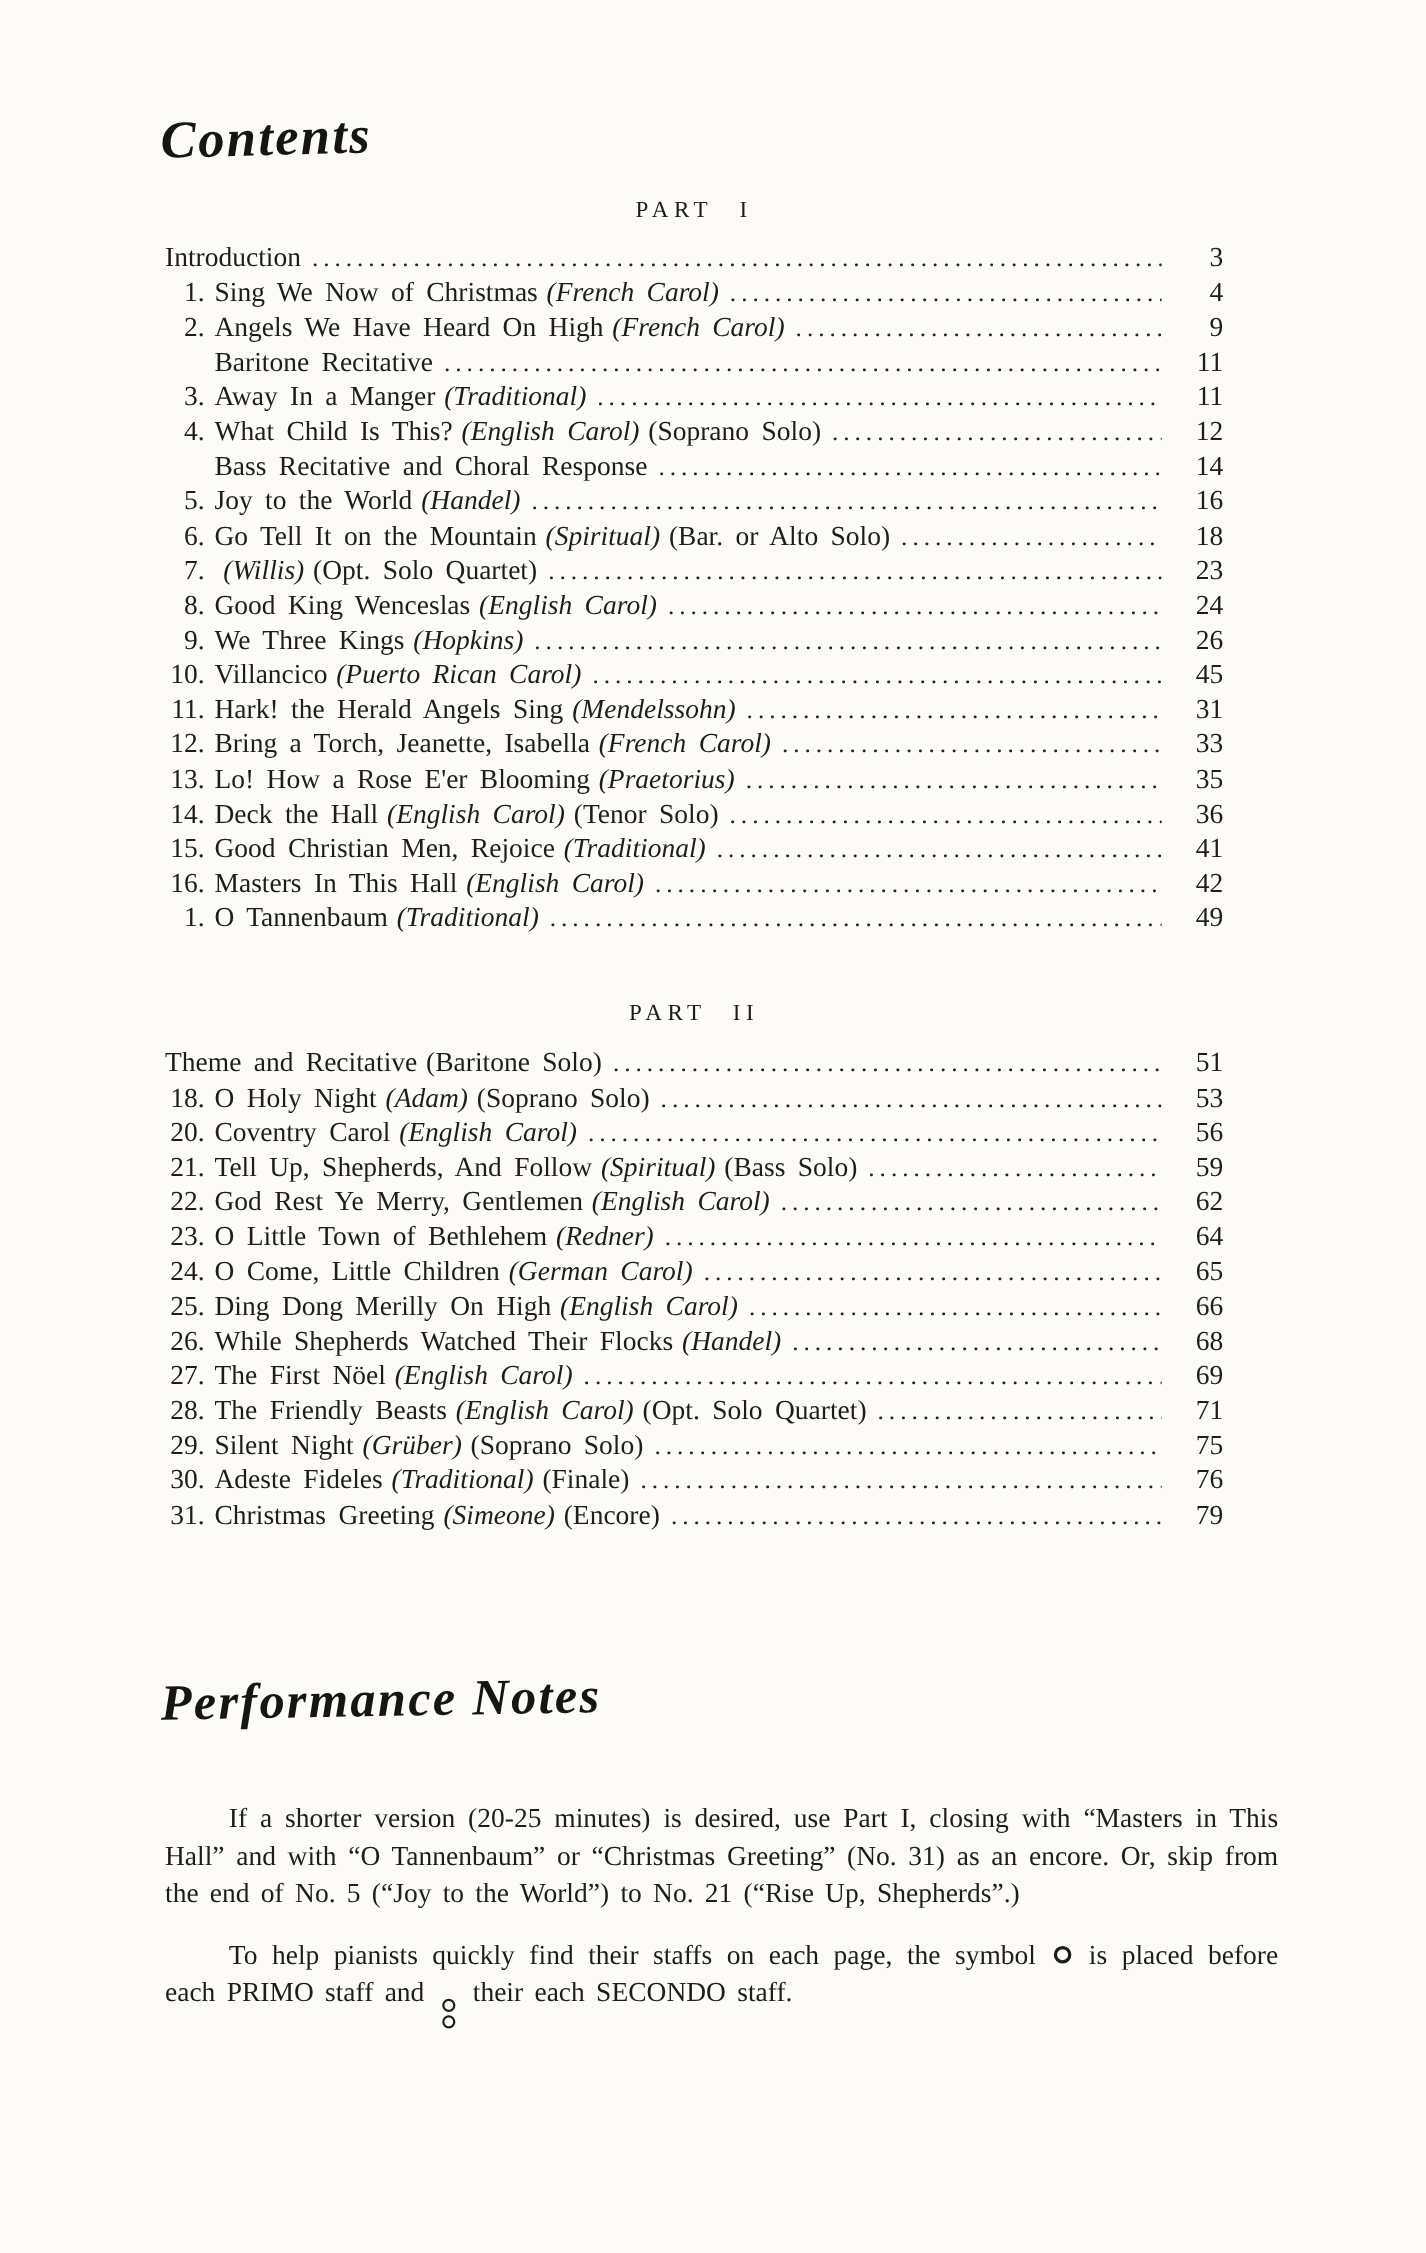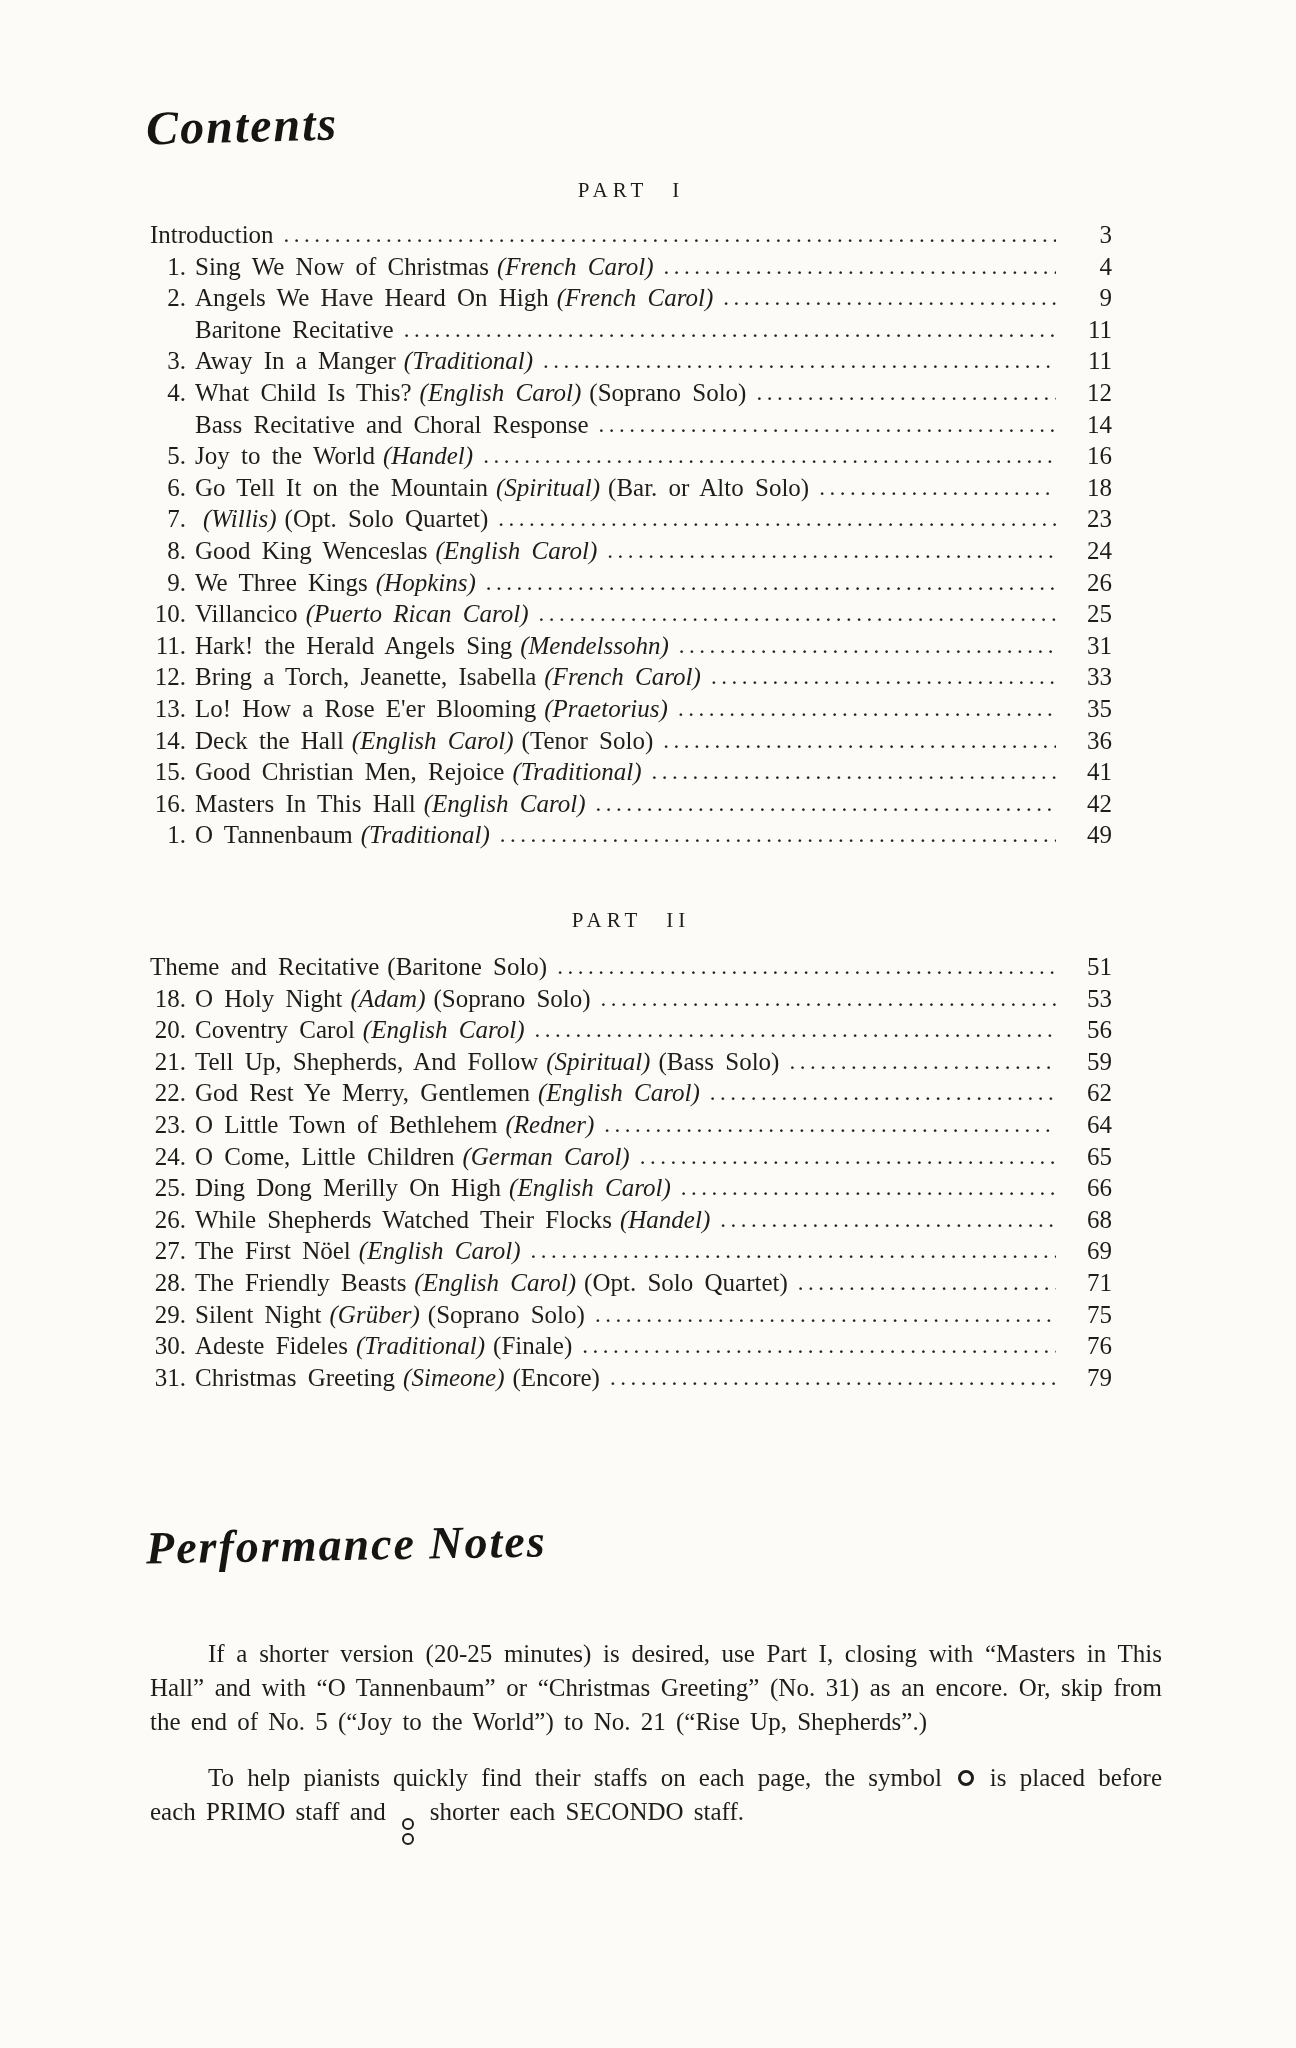--- a/index.html
+++ b/index.html
@@ -199,21 +199,21 @@
           <span class="title">We Three Kings</span>
           <span class="ital">(Hopkins)</span>
           <span class="dots">........................................................................................................................</span>
           <span class="pg">26</span>
         </div>
         <div class="toc-row">
           <span class="num">10.</span>
           <span class="title">Villancico</span>
           <span class="ital">(Puerto Rican Carol)</span>
           <span class="dots">........................................................................................................................</span>
-          <span class="pg">25</span>
+          <span class="pg">45</span>
         </div>
         <div class="toc-row">
           <span class="num">11.</span>
           <span class="title">Hark! the Herald Angels Sing</span>
           <span class="ital">(Mendelssohn)</span>
           <span class="dots">........................................................................................................................</span>
           <span class="pg">31</span>
         </div>
         <div class="toc-row">
           <span class="num">12.</span>
@@ -371,17 +371,17 @@
   </div>
 
   <div id="perf-heading" class="script-heading">Performance Notes</div>
 
   <div class="perf-paragraphs">
     <p>If a shorter version (20-25 minutes) is desired, use Part I, closing with “Masters in This Hall” and with “O Tannenbaum” or “Christmas Greeting” (No. 31) as an encore. Or, skip from the end of No. 5 (“Joy to the World”) to No. 21 (“Rise Up, Shepherds”.)</p>
     <p>
       <span>To help pianists quickly find their staffs on each page, the symbol</span><span class="sym-circle"></span><span>is placed before each PRIMO staff and</span><span class="sym-double">
           <i></i>
           <i></i>
-        </span><span>shorter each SECONDO staff.</span>
+        </span><span>their each SECONDO staff.</span>
     </p>
   </div>
 
 </div>
 
 </body></html>

